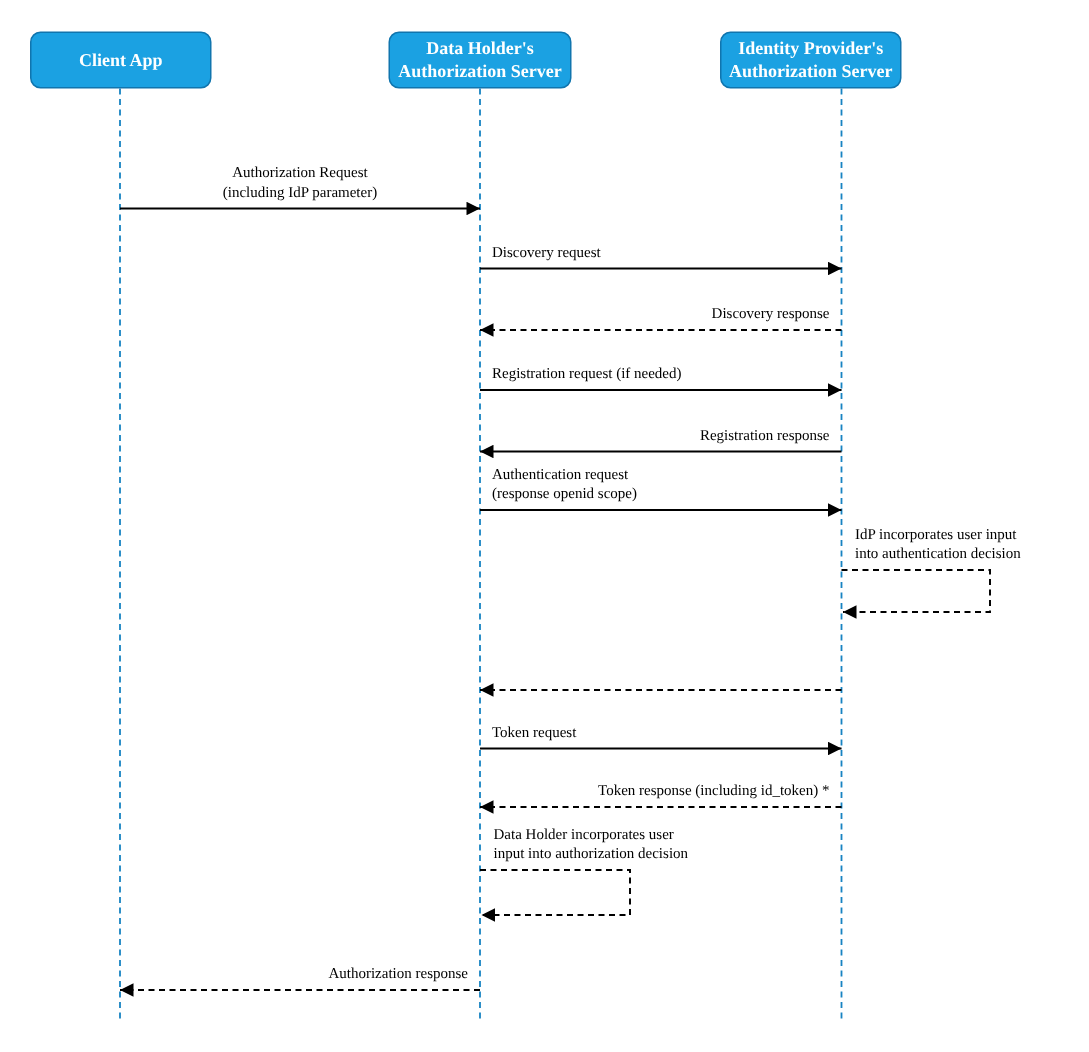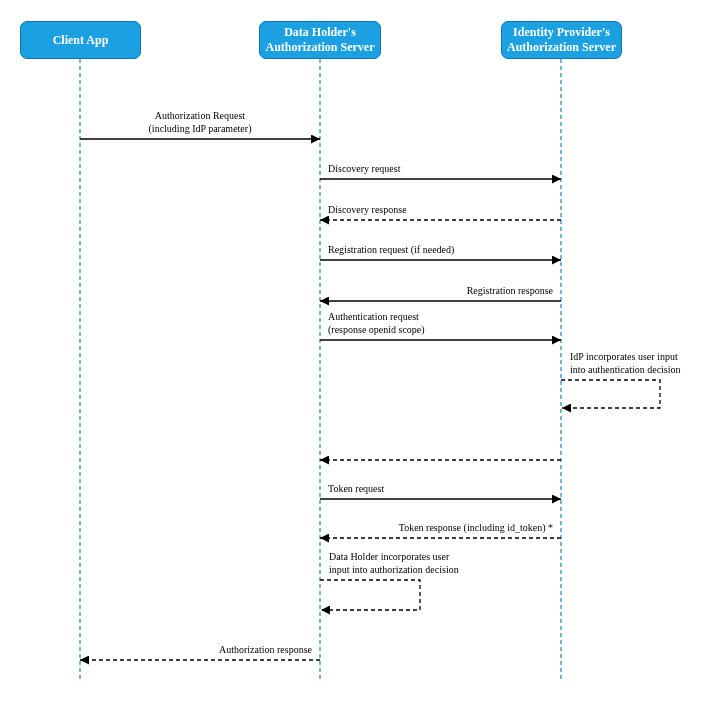--- a/index.html
+++ b/index.html
@@ -65,32 +65,32 @@
       <line x1="320" y1="660" x2="80" y2="660" stroke="#000000" stroke-width="1.3" stroke-dasharray="4 3" marker-end="url(#arrowhead)"></line>
     </svg>
 
 <div class="actor" style="left: 20px; top: 21px; width: 121px; height: 38px;">
       <div>Client App</div>
     </div>
     <div class="actor" style="left: 259px; top: 21px; width: 122px; height: 38px;">
       <div>Data Holder's</div>
       <div>Authorization Server</div>
     </div>
-    <div class="actor" style="left: 501px; top: 21px; width: 121px; height: 38px;">
+    <div class="actor" style="left: 480px; top: 21px; width: 121px; height: 38px;">
       <div>Identity Provider's</div>
       <div>Authorization Server</div>
     </div>
     <div class="msg-label" style="left: 88px; top: 109px; width: 224px; text-align: center;">
       <div>Authorization Request</div>
       <div>(including IdP parameter)</div>
     </div>
     <div class="msg-label" style="left: 328px; top: 162px; width: 225px; text-align: left;">
       <div>Discovery request</div>
     </div>
-    <div class="msg-label" style="left: 328px; top: 203px; width: 225px; ">
+    <div class="msg-label" style="left: 328px; top: 203px; width: 225px; text-align: right;">
       <div>Discovery response</div>
     </div>
     <div class="msg-label" style="left: 328px; top: 243px; width: 225px; text-align: left;">
       <div>Registration request (if needed)</div>
     </div>
     <div class="msg-label" style="left: 328px; top: 284px; width: 225px; text-align: right;">
       <div>Registration response</div>
     </div>
     <div class="msg-label" style="left: 328px; top: 310px; width: 225px; text-align: left;">
       <div>Authentication request</div>

